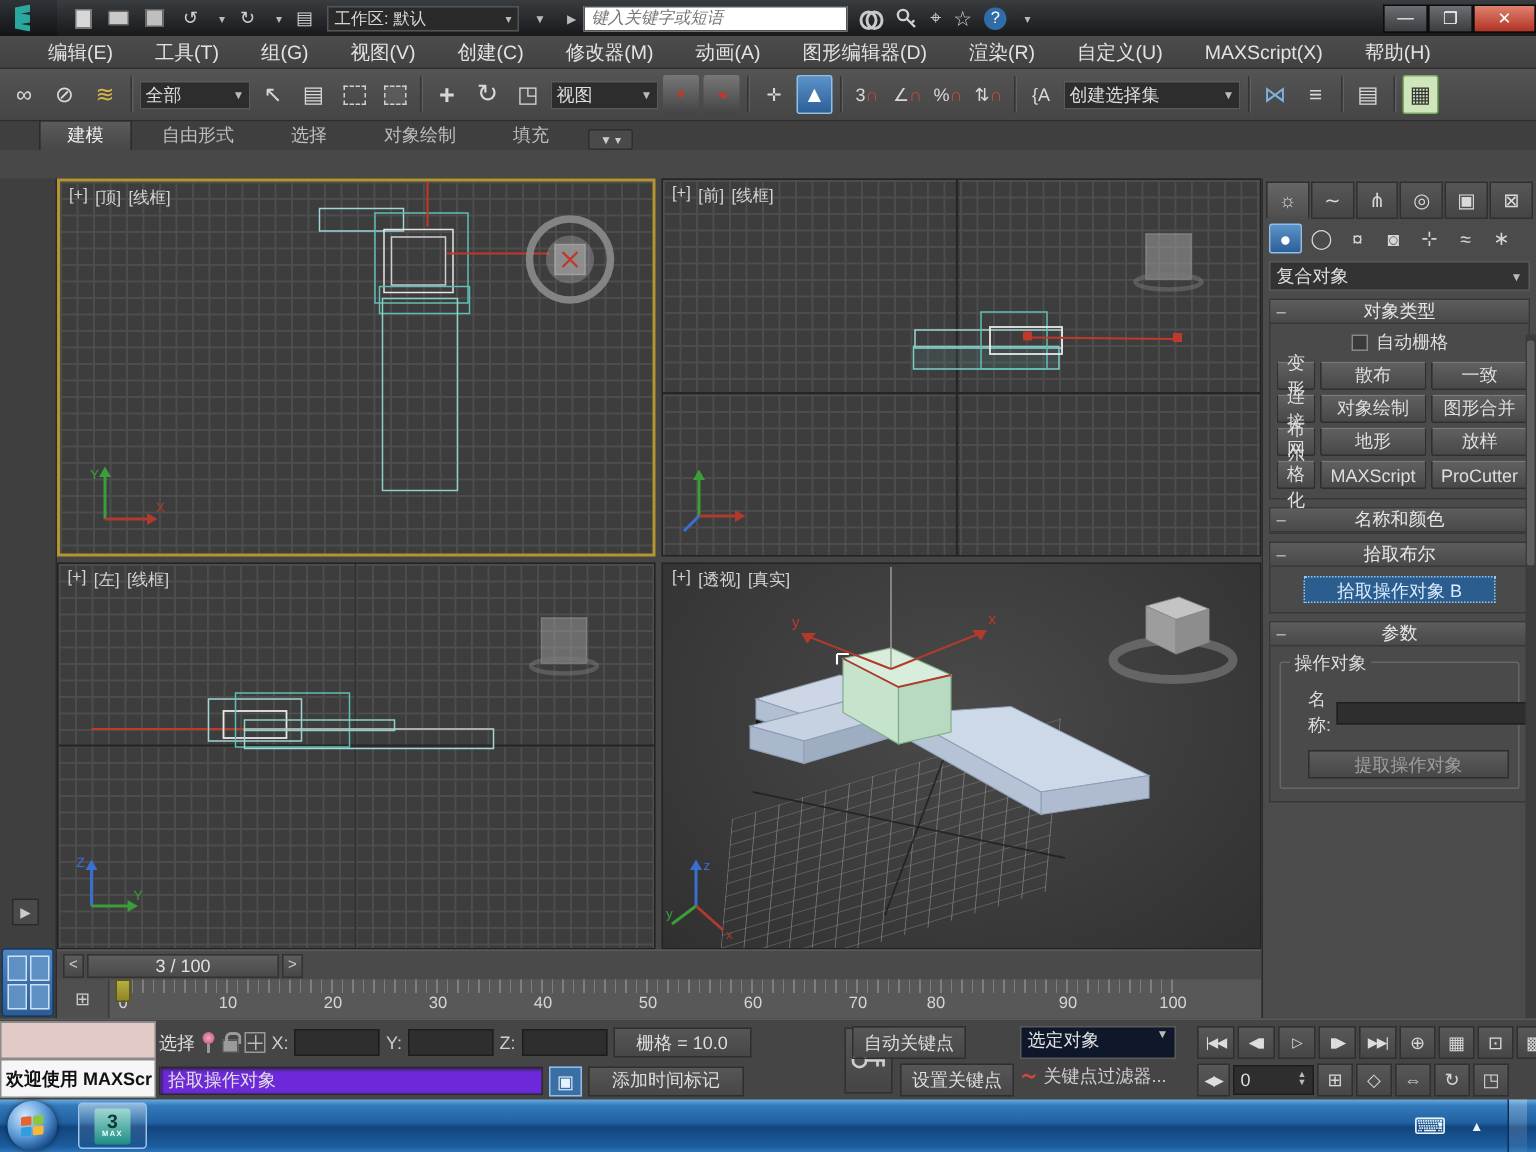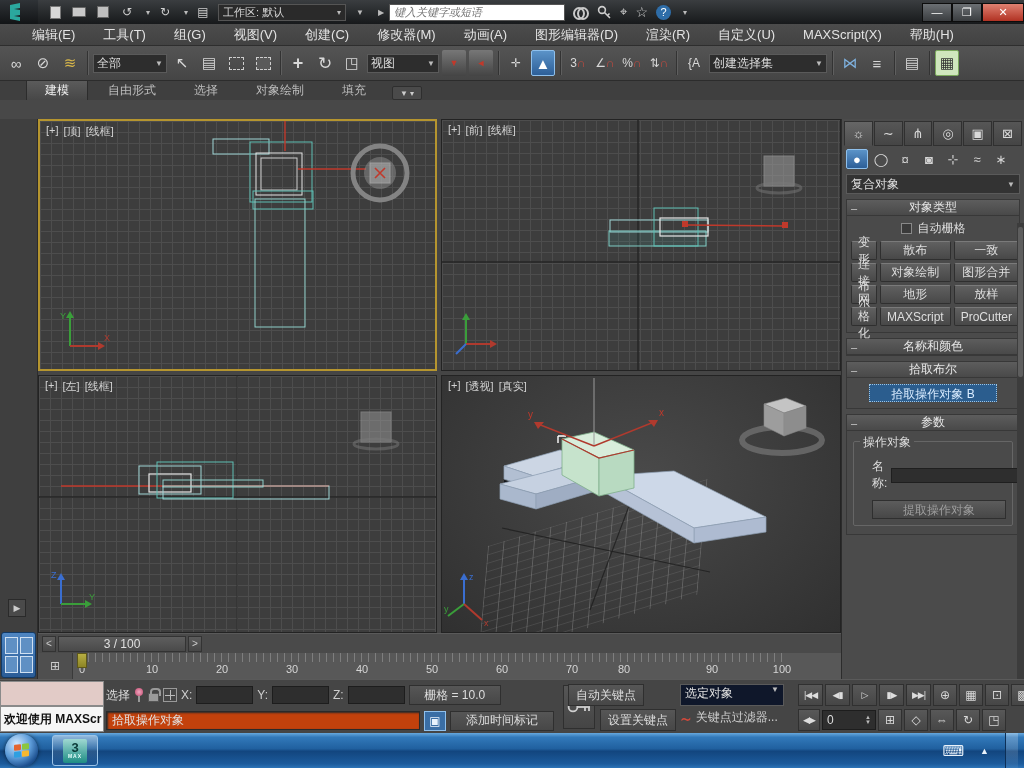--- a/index.html
+++ b/index.html
@@ -116,21 +116,21 @@
   .pinicon::before{content:"";position:absolute;left:1px;top:0;width:8px;height:8px;border-radius:50%;background:radial-gradient(#f0a8c0,#c2486e);}
   .pinicon::after{content:"";position:absolute;left:4px;top:8px;width:2px;height:6px;background:#999;}
   .lockicon{width:11px;height:9px;background:#9a9a9a;border:1px solid #555;position:relative;margin-top:5px;}
   .lockicon::before{content:"";position:absolute;left:1px;top:-6px;width:7px;height:6px;border:2px solid #9a9a9a;border-bottom:none;border-radius:4px 4px 0 0;}
   .coordicon{width:14px;height:14px;border:1px solid #999;position:relative;}
   .coordicon::before{content:"";position:absolute;left:6px;top:1px;width:1px;height:10px;background:#bbb;}
   .coordicon::after{content:"";position:absolute;left:1px;top:6px;width:10px;height:1px;background:#bbb;}
   .axlbl{color:#cfcfcf;}
   .axfield{width:57px;height:18px;background:#2e2e2e;border:1px solid #1d1d1d;}
   .gridbox{width:92px;height:20px;background:linear-gradient(#565656,#474747);border:1px solid #2f2f2f;display:flex;align-items:center;justify-content:center;color:#ddd;}
-  .promptfield{width:314px;height:19px;background:#c2410c;border:1px solid #2a2a2a;box-shadow:inset 1px 1px 2px #2a2a2a;display:flex;align-items:center;padding:0 5px;color:#e0e0e0;}
+  .promptfield{width:256px;height:19px;background:#6d28d9;border:1px solid #2a2a2a;box-shadow:inset 1px 1px 2px #2a2a2a;display:flex;align-items:center;padding:0 5px;color:#e0e0e0;}
   .timetagbtn{width:104px;height:20px;background:linear-gradient(#565656,#474747);border:1px solid #2f2f2f;display:flex;align-items:center;justify-content:center;color:#ddd;}
   .dooricon{width:22px;height:20px;background:#3a6ea5;border:1px solid #8fc0ec;color:#e8f2fc;display:flex;align-items:center;justify-content:center;font-size:12px;}
   .keybtn{position:absolute;left:563px;top:5px;width:32px;height:44px;background:linear-gradient(#565656,#454545);border:1px solid #2f2f2f;display:flex;align-items:center;justify-content:center;}
   .akbtn{position:absolute;width:76px;height:22px;background:linear-gradient(#565656,#474747);border:1px solid #2f2f2f;color:#ddd;font-size:12px;display:flex;align-items:center;justify-content:center;}
   .seldrop{position:absolute;left:680px;top:4px;width:104px;height:22px;background:#0f172a;border:1px solid #5a5a5a;display:flex;align-items:flex-start;justify-content:space-between;padding:0 4px;color:#e2e2e2;}
   .kfrow{position:absolute;left:680px;top:29px;display:flex;align-items:center;gap:4px;color:#cfcfcf;}
   .curveic{color:#d2493b;font-size:14px;transform:scaleY(1.5);display:inline-block;}
   .playrow{position:absolute;left:798px;top:4px;display:flex;gap:2px;}
   .playrow2{position:absolute;left:798px;top:29px;display:flex;gap:2px;align-items:center;}
   .pbtn{min-width:25px;height:22px;background:linear-gradient(#585858,#464646);border:1px solid #303030;color:#ddd;font-size:9px;display:flex;align-items:center;justify-content:center;letter-spacing:-1px;}

